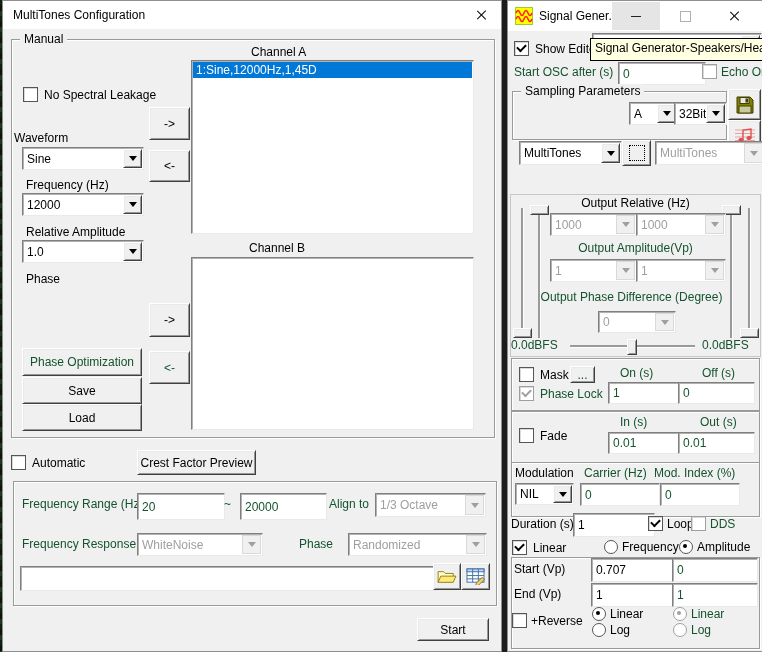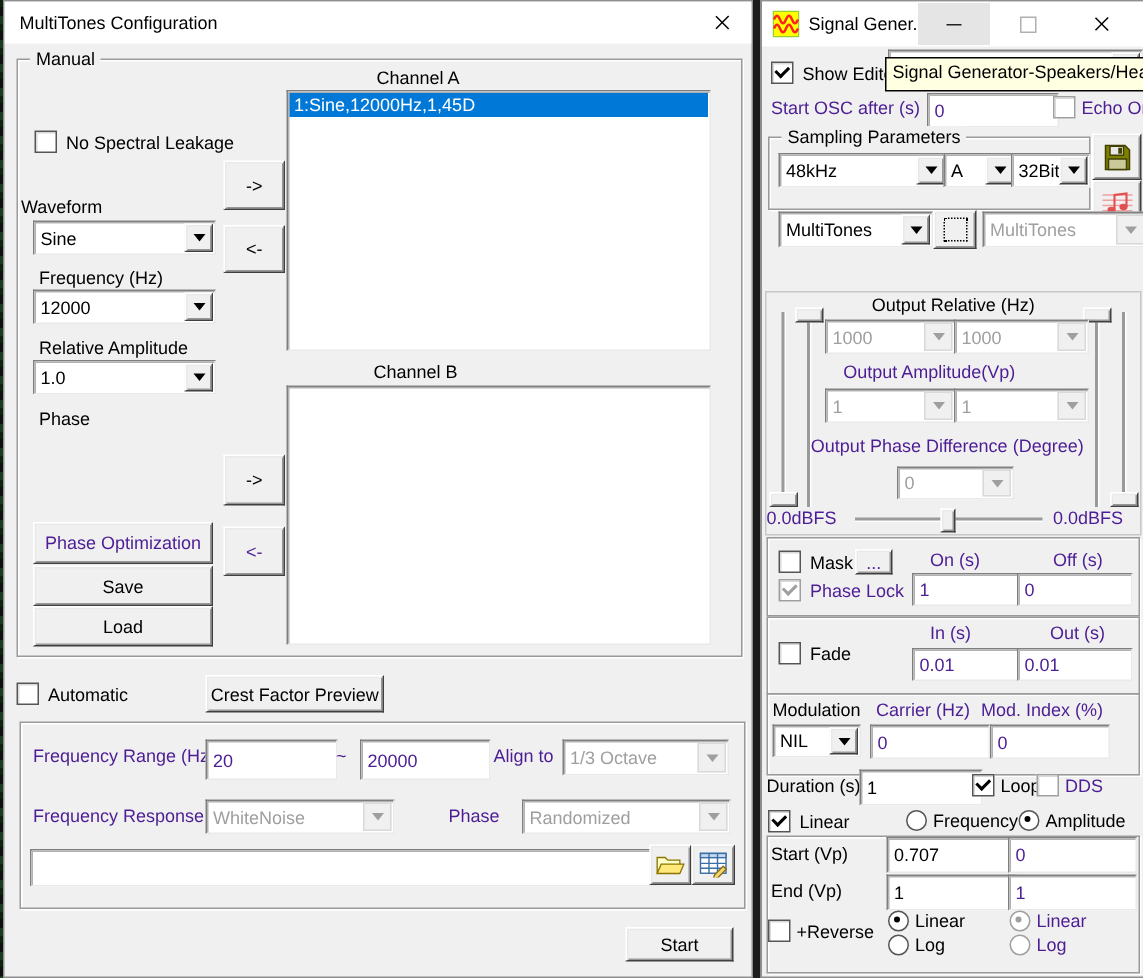--- a/index.html
+++ b/index.html
@@ -9,21 +9,21 @@
     font-family:"Liberation Sans","DejaVu Sans",sans-serif;
     font-size:12px;color:#000;
     -webkit-font-smoothing:antialiased;
   }
   .ab{position:absolute}
   .win{position:absolute;background:#f0f0f0;border:1px solid #8f8f8f;overflow:hidden}
   .tbar{position:absolute;left:0;top:0;right:0;background:#ffffff}
   .ttl{position:absolute;white-space:nowrap}
   .lbl{position:absolute;white-space:nowrap;line-height:13px}
   .ctr{text-align:center}
-  .dis{color:#4c1d95}
+  .dis{color:#14532d}
   
   .rb{background:#f0f0f0;border:1px solid;border-color:#ffffff #404040 #404040 #ffffff;
       box-shadow:inset 1px 1px #e9e9e9,inset -1px -1px #979797}
   .btn{display:flex;align-items:center;justify-content:center;font-size:12px;cursor:default;white-space:nowrap}
   
   .sk{background:#fff;border:1px solid;border-color:#7f7f7f #e9e9e9 #e9e9e9 #7f7f7f;
       box-shadow:inset 1px 1px rgba(0,0,0,.30)}
   .fld{position:absolute;font-size:12px;display:flex;align-items:center;padding:1px 4px;white-space:nowrap}
   
   .combo{position:absolute;display:flex;align-items:center;padding-left:4px;font-size:12px;white-space:nowrap}
@@ -252,26 +252,20 @@
     <span>0</span>
   </div>
   <div class="cbrow dis" style="left:194px;top:63px;gap:4px">
     <span class="cb dgray"></span>
     <span>Echo Only</span>
   </div>
 
   <div class="grp" style="left:4px;top:90px;width:213px;height:47px">
     <span class="lg">Sampling Parameters</span>
   </div>
-  <div class="combo sk" style="left:11px;top:101px;width:107px;height:21px">
-    <span>48kHz</span>
-    <span class="ar rb">
-        <span class="tri"></span>
-      </span>
-  </div>
   <div class="combo sk" style="left:121px;top:101px;width:43px;height:21px">
     <span>A</span>
     <span class="ar rb">
         <span class="tri"></span>
       </span>
   </div>
   <div class="combo sk" style="left:166px;top:101px;width:47px;height:21px">
     <span>32Bit</span>
     <span class="ar rb">
         <span class="tri"></span>
@@ -336,21 +330,21 @@
         <span class="tri"></span>
       </span>
   </div>
   <div class="combo sk dgray" style="left:128px;top:212px;width:84px;height:21px">
     <span>1000</span>
     <span class="ar rb">
         <span class="tri"></span>
       </span>
   </div>
 
-  <span class="lbl ctr dis" style="left:29px;top:241px;width:165px">Output Amplitude(Vp)</span>
+  <span class="lbl ctr dis" style="left:45px;top:241px;width:165px">Output Amplitude(Vp)</span>
   <div class="combo sk dgray" style="left:42px;top:258px;width:81px;height:21px">
     <span>1</span>
     <span class="ar rb">
         <span class="tri"></span>
       </span>
   </div>
   <div class="combo sk dgray" style="left:128px;top:258px;width:84px;height:21px">
     <span>1</span>
     <span class="ar rb">
         <span class="tri"></span>

